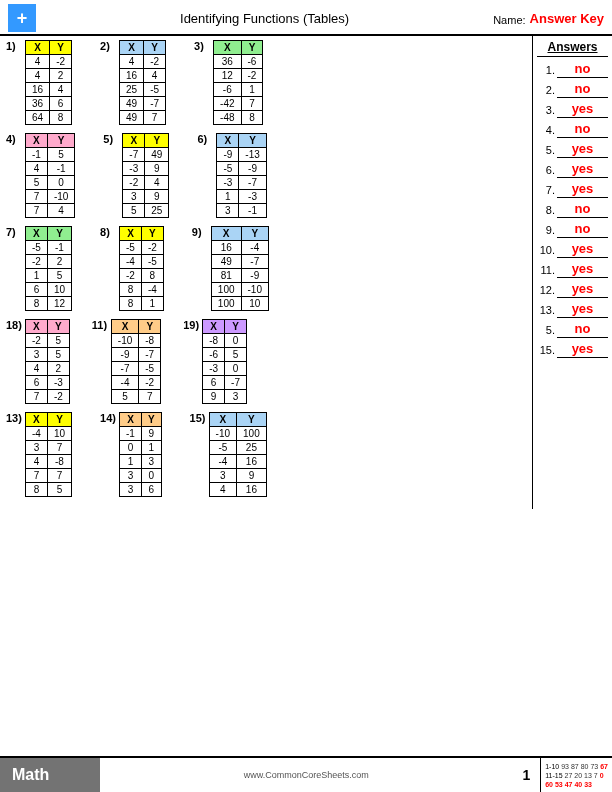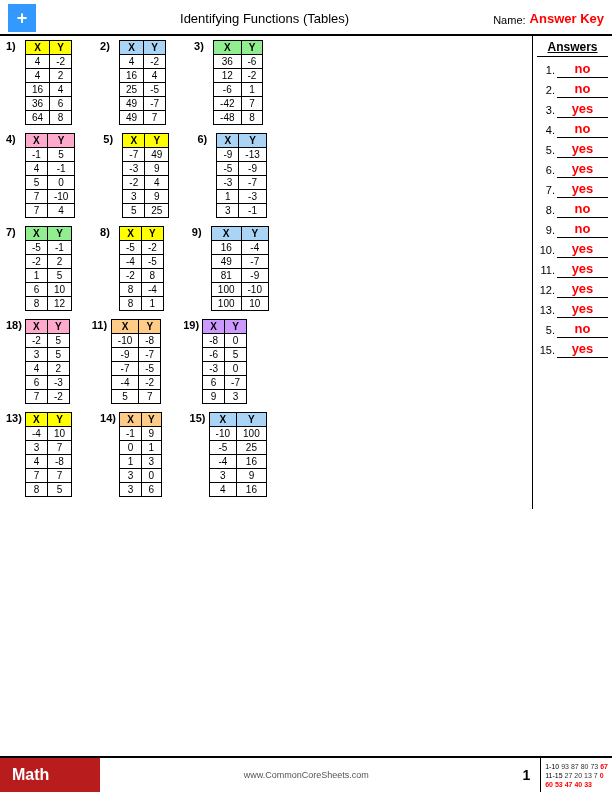--- a/index.html
+++ b/index.html
@@ -142,21 +142,21 @@
       position: absolute;
       bottom: 0;
       left: 0;
       right: 0;
       border-top: 2px solid black;
       display: flex;
       align-items: stretch;
       height: 36px;
     }
     .footer-math {
-      background: #b91c1c;
+      background: #737373;
       color: white;
       font-weight: bold;
       font-size: 16px;
       padding: 4px 12px;
       display: flex; align-items: center;
       min-width: 100px;
     }
     .footer-website {
       flex: 1;
       text-align: left;

